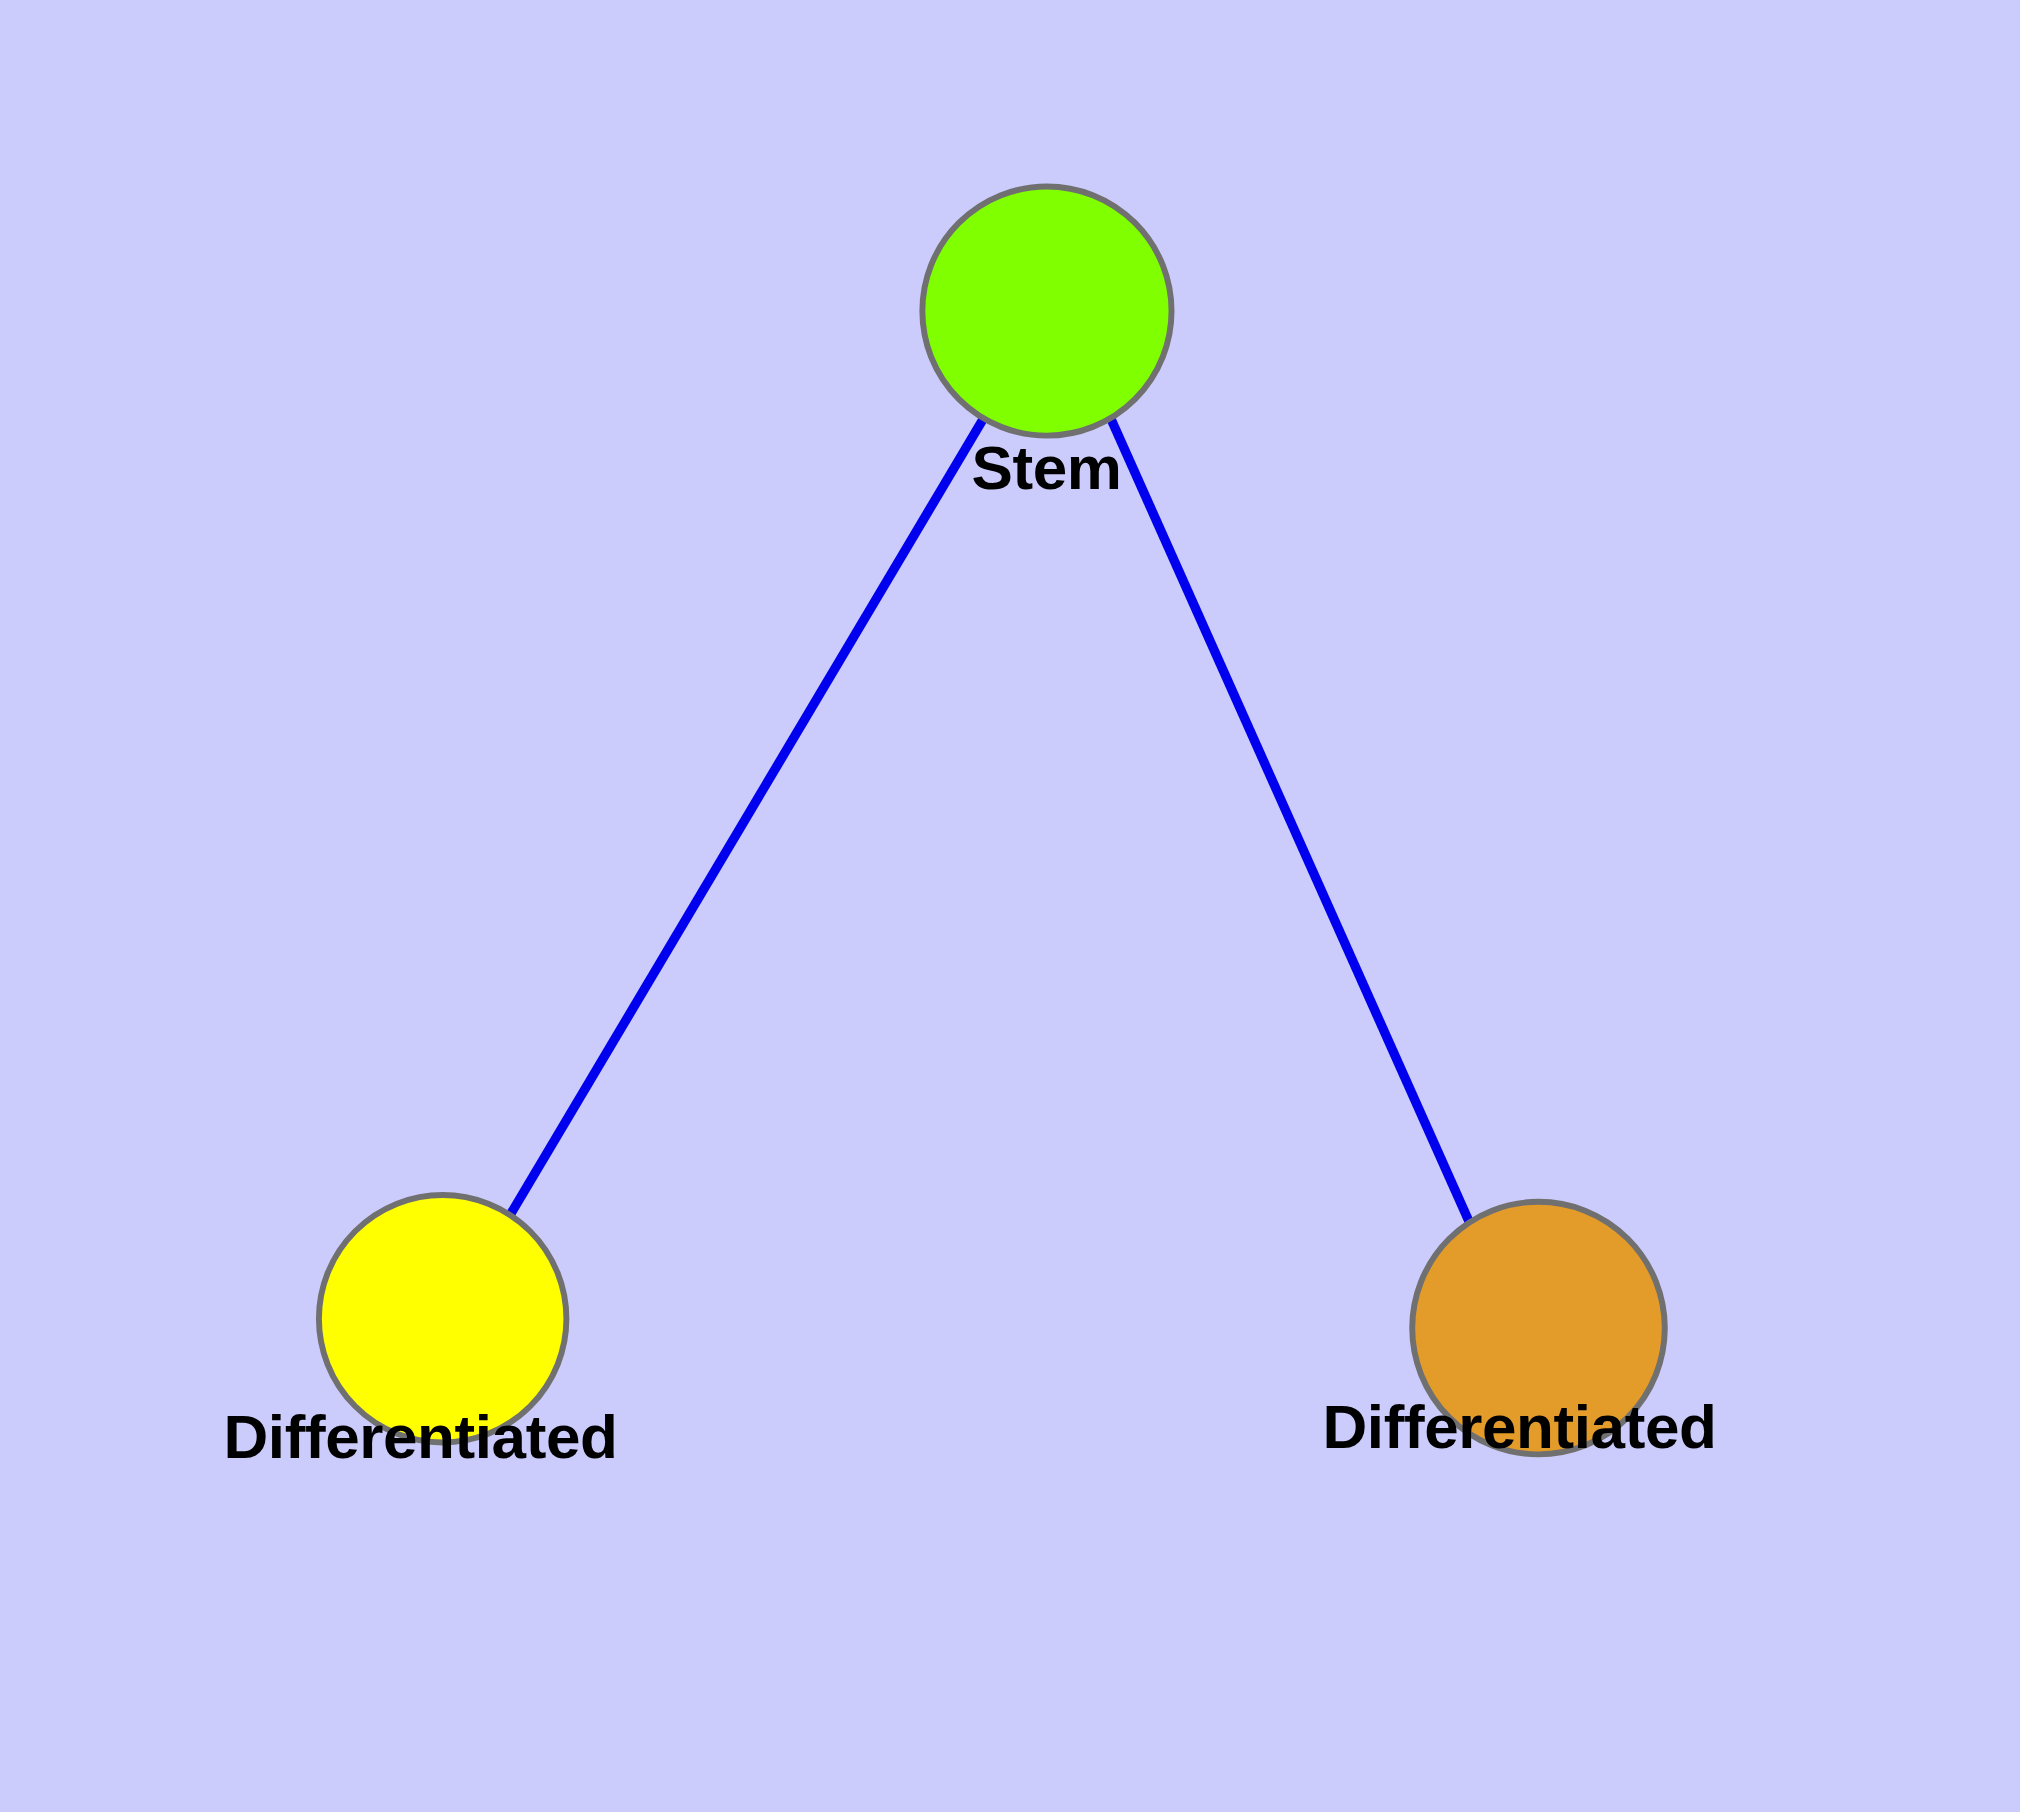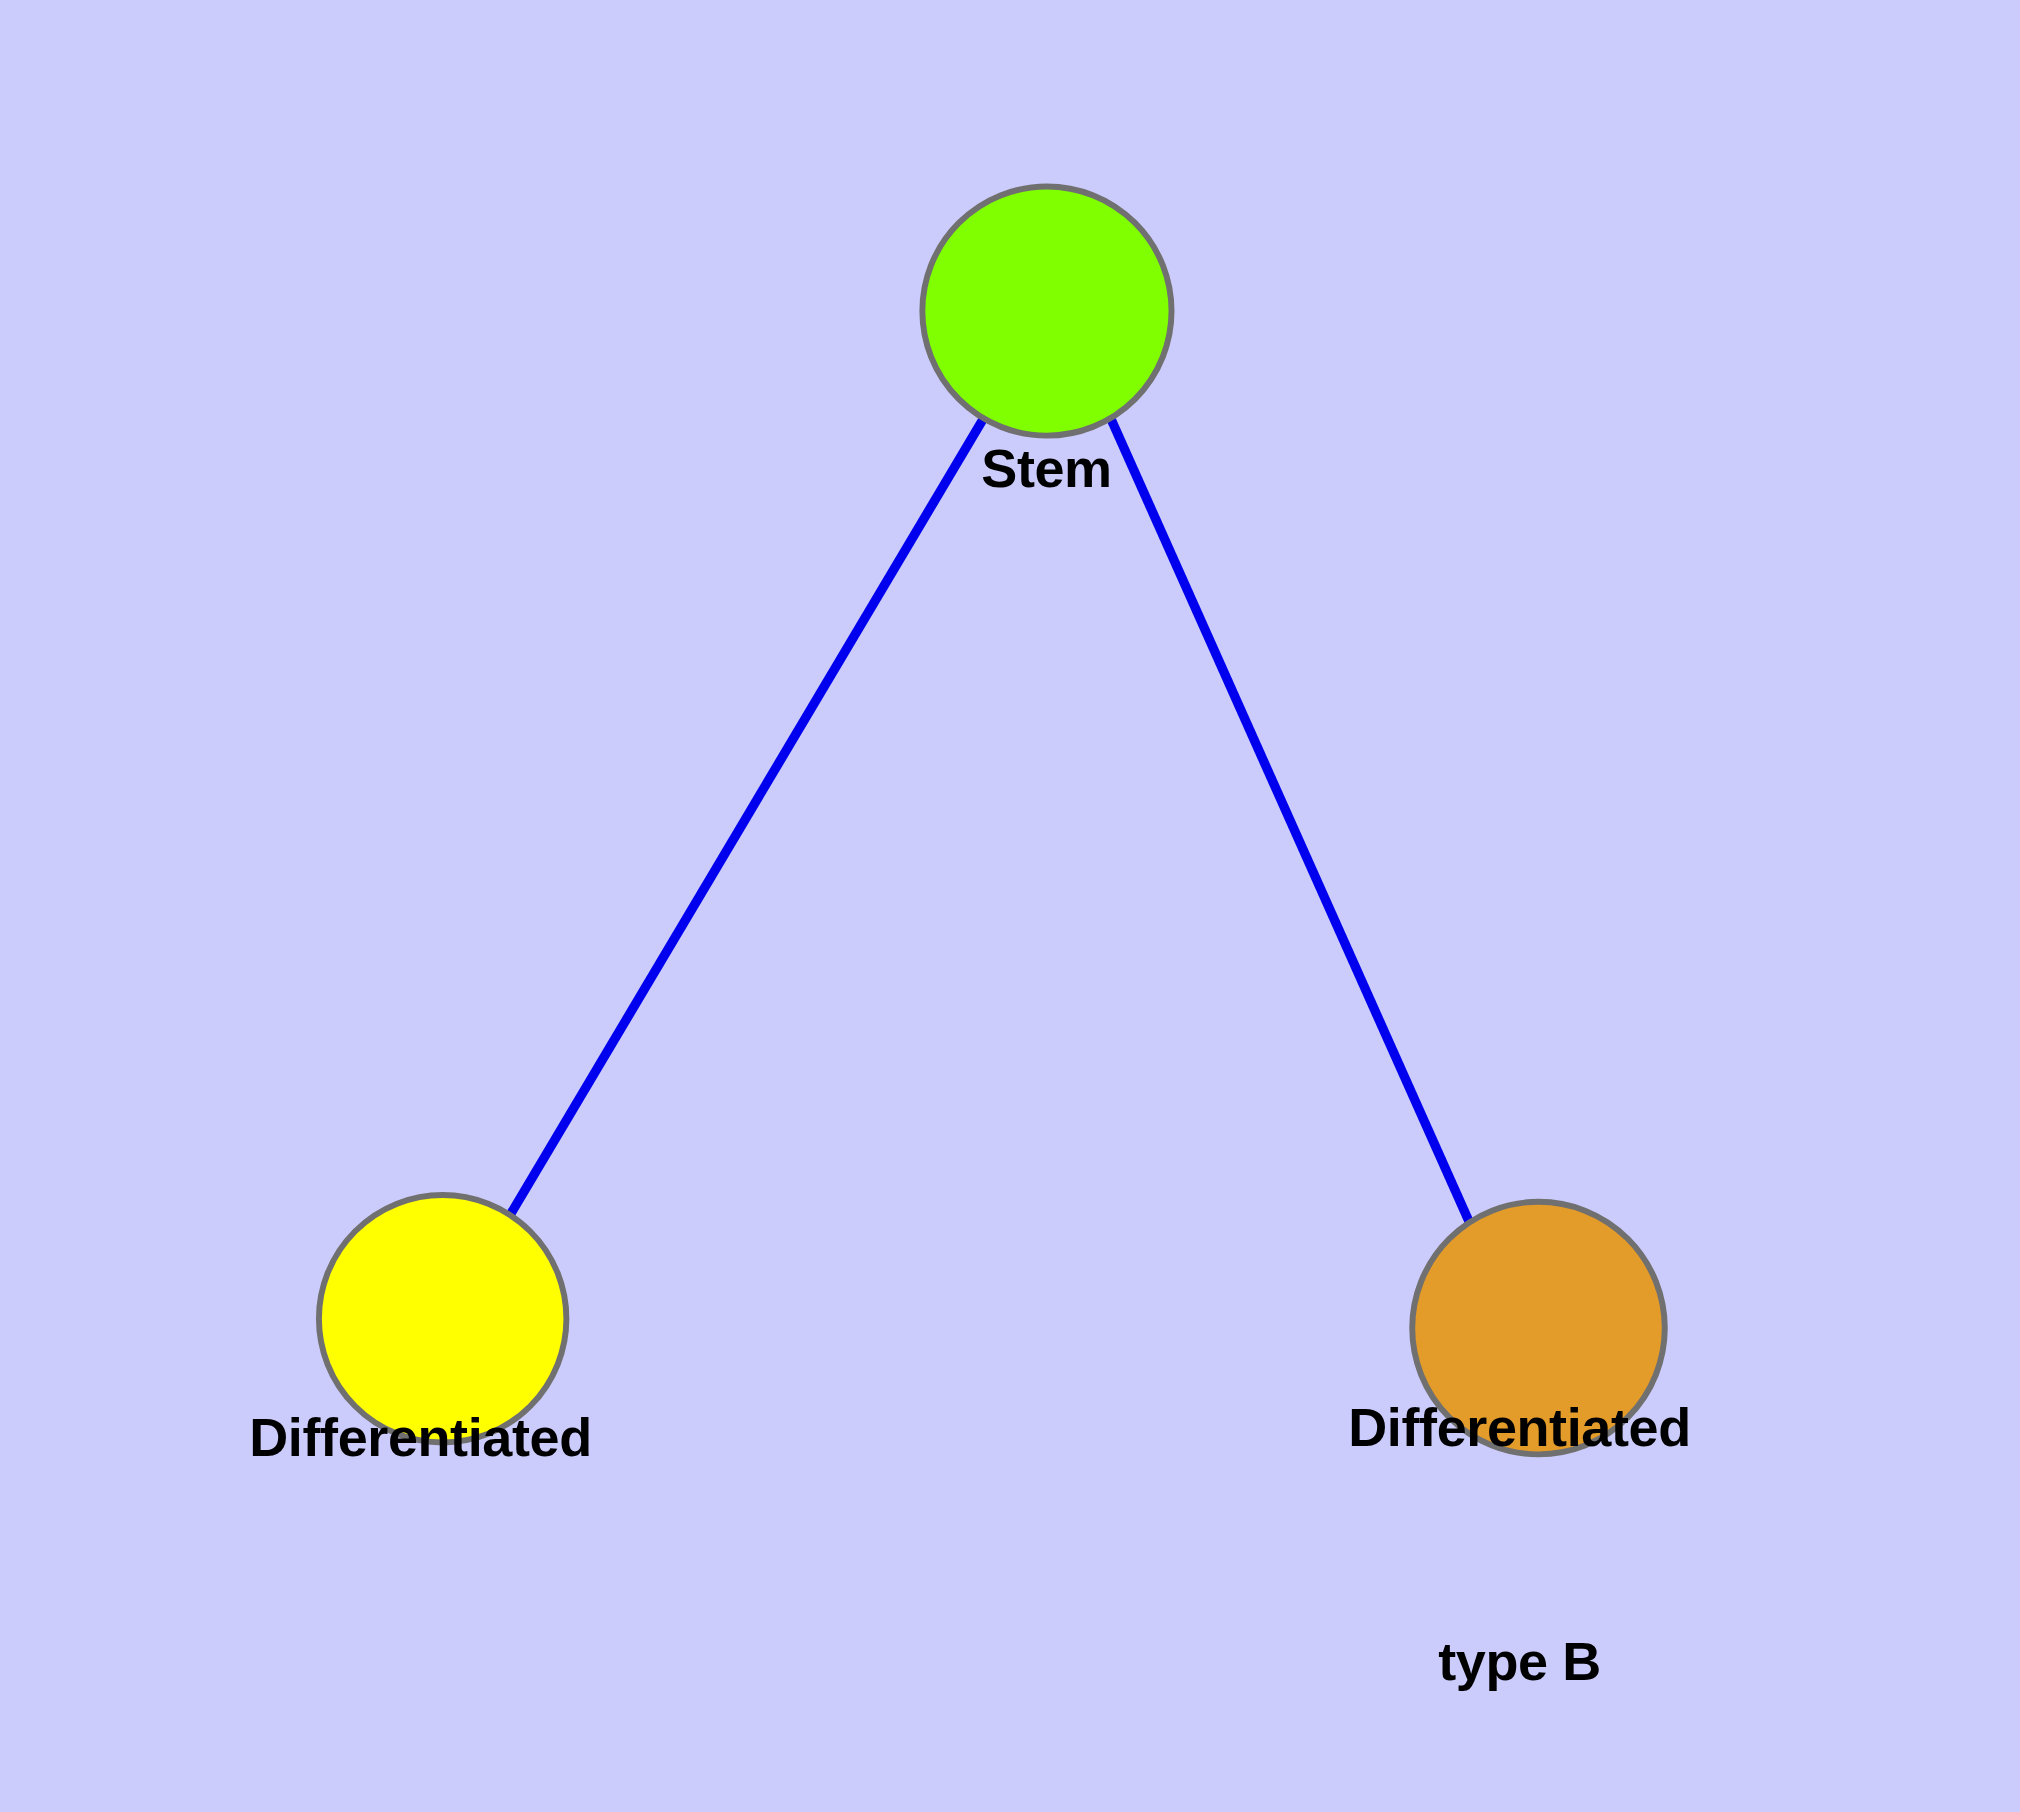--- a/index.html
+++ b/index.html
@@ -33,21 +33,21 @@
     stroke: #0000ee;
     stroke-width: 11;
     stroke-linecap: butt;
     fill: none;
   }
   .node-label {
     position: absolute;
     color: #000000;
     font-family: "Liberation Sans", sans-serif;
     font-weight: bold;
-    font-size: 54px;
+    font-size: 62px;
     line-height: 78px;
     text-align: center;
     white-space: pre;
     pointer-events: none;
     letter-spacing: -0.4px;
   }
   .node-label .label-line {
     display: block;
   }
   #label-stem {
@@ -86,17 +86,16 @@
   <div class="node-label" id="label-stem" style="color: rgb(0, 0, 0);">
     <span class="label-line">Stem</span>
   </div>
 
   <div class="node-label" id="label-type-a" style="color: rgb(0, 0, 0);">
     <span class="label-line">Differentiated</span>
   </div>
 
   <div class="node-label" id="label-type-b" style="color: rgb(0, 0, 0);">
     <span class="label-line">Differentiated</span>
-    <span class="label-line">type B</span>
   </div>
 
 </div>
 
 
 </body></html>

